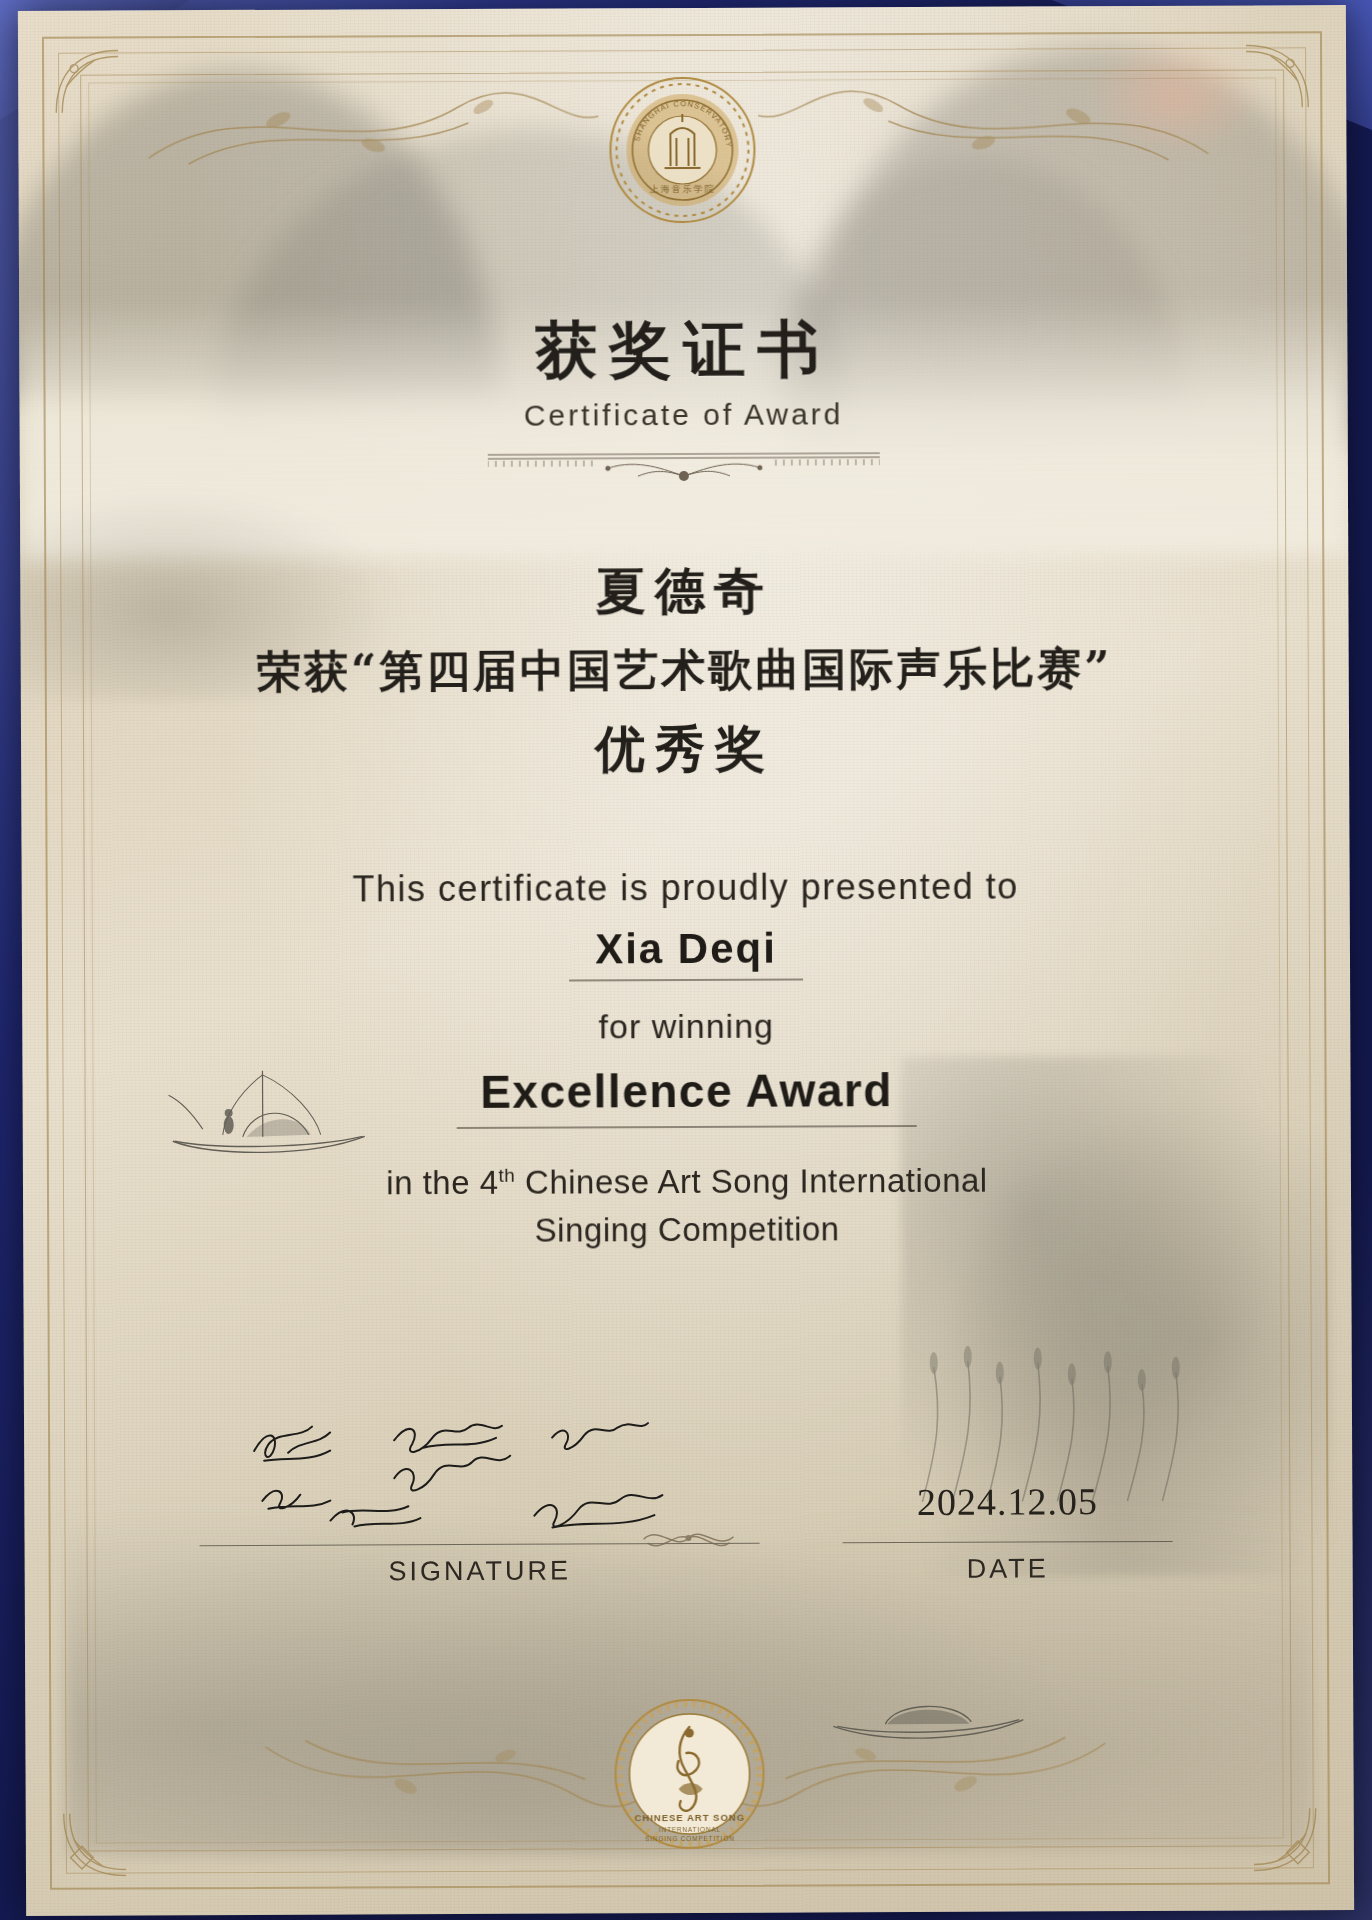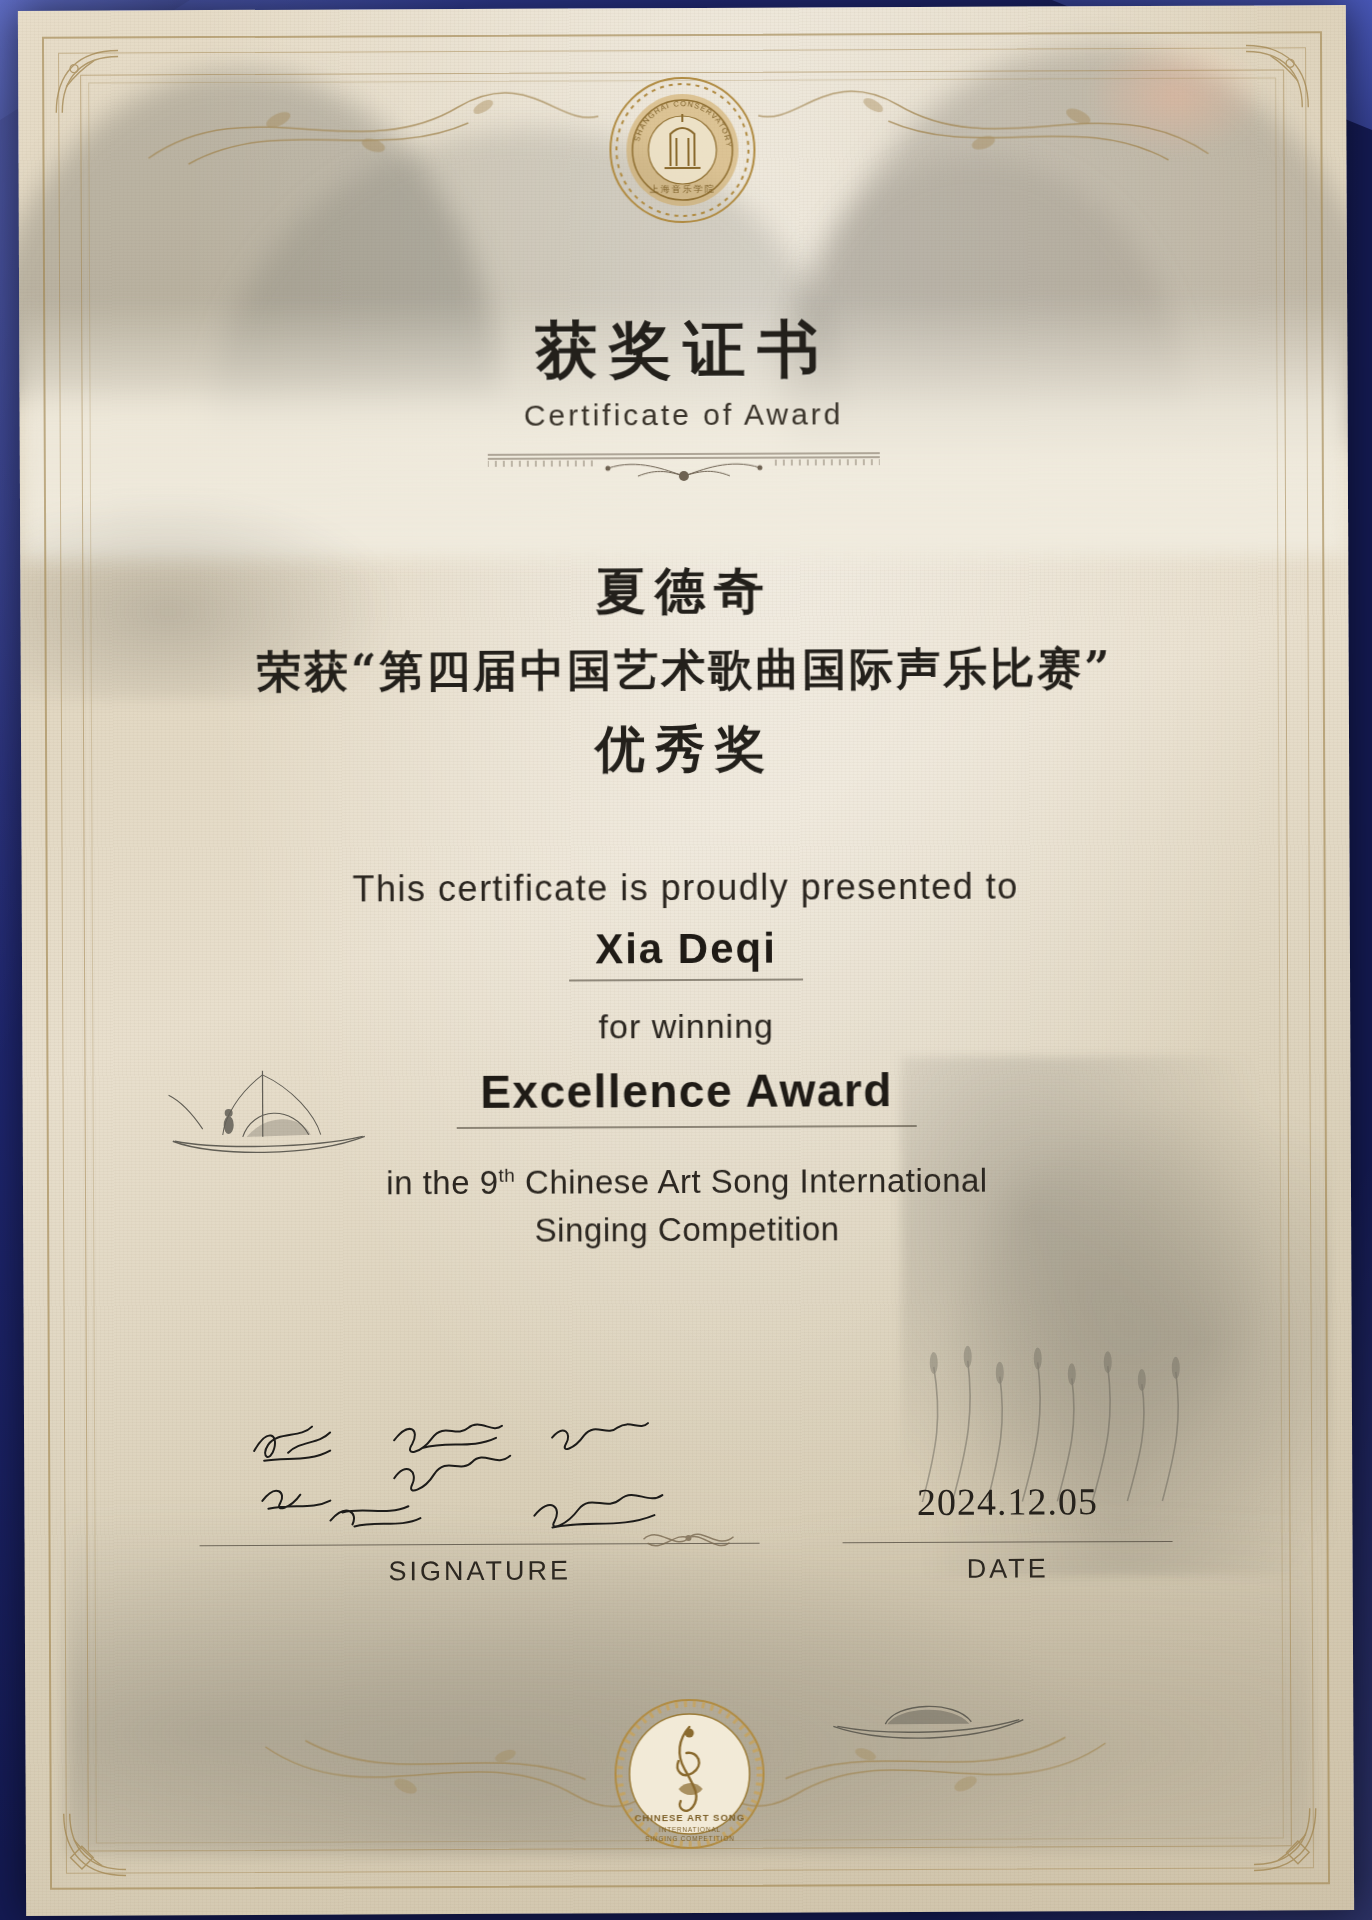--- a/index.html
+++ b/index.html
@@ -517,21 +517,21 @@
     <div class="name-cn">夏德奇</div>
     <div class="comp-cn">荣获“第四届中国艺术歌曲国际声乐比赛”</div>
     <div class="award-cn">优秀奖</div>
 
     <div class="line-presented">This certificate is proudly presented to</div>
     <div><span class="fill-line">Xia Deqi</span></div>
     <div class="line-forwinning">for winning</div>
     <div><span class="award-en">Excellence Award</span></div>
 
     <div class="line-event">
-      <span>in the 9</span><sup>th</sup><span> Chinese Art Song International</span><br>
+      <span>in the 4</span><sup>th</sup><span> Chinese Art Song International</span><br>
       <span>Singing Competition</span>
     </div>
   </div>
 
   <div class="sigblock">
     <svg class="sig-area" viewBox="0 0 490 130">
       <g stroke="#1d1c1a" fill="none" stroke-width="2" stroke-linecap="round">
         <path d="M20 46 C 34 22, 44 30, 40 44 C 36 58, 26 52, 34 40 C 44 26, 66 34, 78 22 M54 48 C 66 36, 84 40, 96 28 M30 56 C 52 52, 74 58, 96 46"></path>
         <path d="M160 36 C 176 16, 186 26, 178 40 C 170 52, 186 50, 198 34 C 210 18, 222 34, 234 24 C 246 14, 258 30, 268 22 M188 44 C 214 36, 236 46, 262 34"></path>
         <path d="M318 34 C 330 20, 338 30, 332 40 C 326 50, 340 46, 350 32 C 362 18, 372 34, 384 24 C 396 16, 406 28, 414 20"></path>

